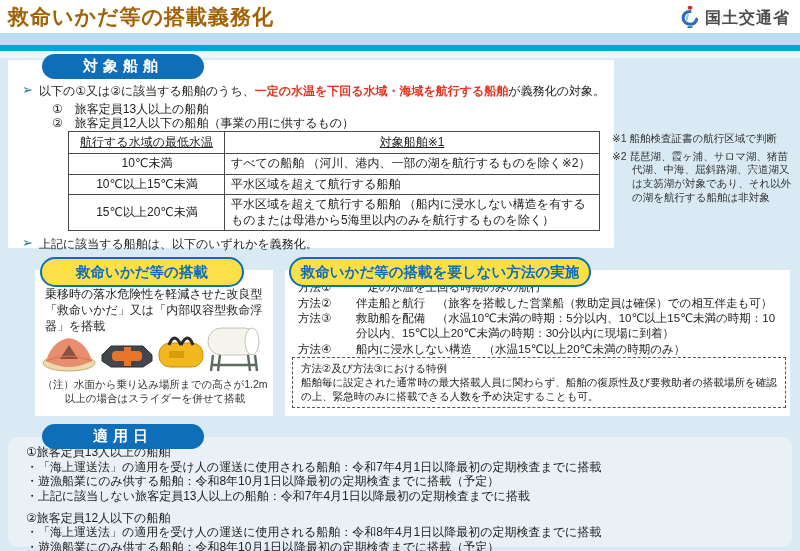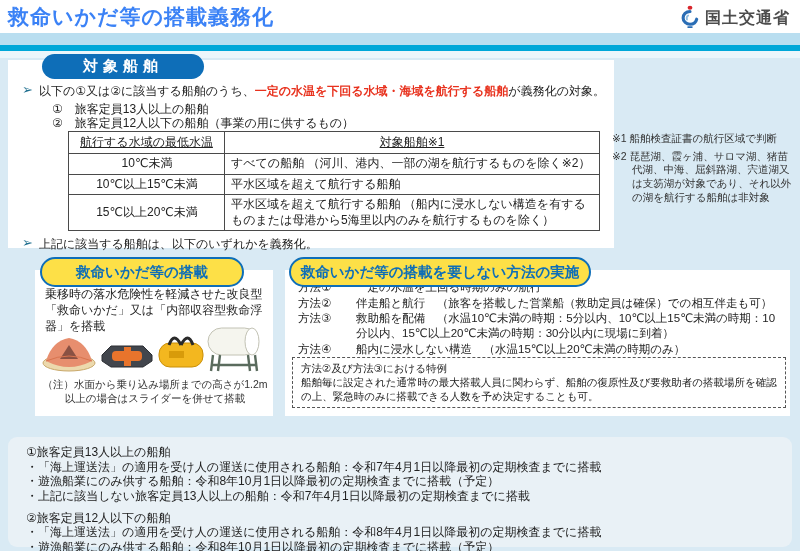--- a/index.html
+++ b/index.html
@@ -1,20 +1,20 @@
 <!DOCTYPE html>
 <html><head>
 <meta charset="utf-8">
 <style>
   html,body{margin:0;padding:0;}
   body{font-family:"Liberation Sans","DejaVu Sans",sans-serif;}
   #page{position:relative;width:800px;height:551px;background:#d9eaf4;overflow:hidden;color:#222;}
   
   .header{position:absolute;left:0;top:0;width:800px;height:33px;background:#ffffff;}
-  .page-title{position:absolute;left:8px;top:3px;font-size:21px;font-weight:bold;color:#3b82f6;letter-spacing:1px;white-space:nowrap;}
+  .page-title{position:absolute;left:8px;top:3px;font-size:21px;font-weight:bold;color:#a16207;letter-spacing:1px;white-space:nowrap;}
   .logo{position:absolute;right:10px;top:4px;display:flex;align-items:center;gap:4px;}
   .logo-text{font-size:16px;font-weight:bold;color:#4d4d4d;letter-spacing:1px;}
   .band{position:absolute;left:0;top:33px;width:800px;height:12px;background:#b9def0;}
   .cyanline{position:absolute;left:0;top:45px;width:800px;height:6px;background:#00a7d8;}
   .palestrip{position:absolute;left:0;top:51px;width:800px;height:7px;background:#ecf6fb;}
   
   .pill{position:absolute;display:flex;align-items:center;justify-content:center;background:#0e6eb8;color:#fff;font-weight:bold;font-size:15px;letter-spacing:5px;border-radius:13px;z-index:3;}
   .stadium{position:absolute;display:flex;align-items:center;justify-content:center;background:#fde047;border:2.5px solid #0e6eb8;color:#0e6eb8;font-weight:bold;font-size:14.5px;border-radius:15px;z-index:3;white-space:nowrap;}
   
   .whitebox{position:absolute;background:#ffffff;}
@@ -175,20 +175,21 @@
       <span class="method-text">母港から5海里以内の航行　（水温15℃以上20℃未満の時期のみ）</span>
     </div>
   </div>
 
   <div class="special">
     <div>方法②及び方法③における特例</div>
     <div>船舶毎に設定された通常時の最大搭載人員に関わらず、船舶の復原性及び要救助者の搭載場所を確認の上、緊急時のみに搭載できる人数を予め決定することも可。</div>
   </div>
 
   <div class="appbox"></div>
+  <div class="pill" style="left:42px;top:424px;width:162px;height:25px;">適用日</div>
 
   <div class="appcontent">
     <div class="appheading">①旅客定員13人以上の船舶</div>
     <div class="appitem">・「海上運送法」の適用を受け人の運送に使用される船舶：令和7年4月1日以降最初の定期検査までに搭載</div>
     <div class="appitem">・遊漁船業にのみ供する船舶：令和8年10月1日以降最初の定期検査までに搭載（予定）</div>
     <div class="appitem">・上記に該当しない旅客定員13人以上の船舶：令和7年4月1日以降最初の定期検査までに搭載</div>
     <div class="gap"></div>
     <div class="appheading">②旅客定員12人以下の船舶</div>
     <div class="appitem">・「海上運送法」の適用を受け人の運送に使用される船舶：令和8年4月1日以降最初の定期検査までに搭載</div>
     <div class="appitem">・遊漁船業にのみ供する船舶：令和8年10月1日以降最初の定期検査までに搭載（予定）</div>

